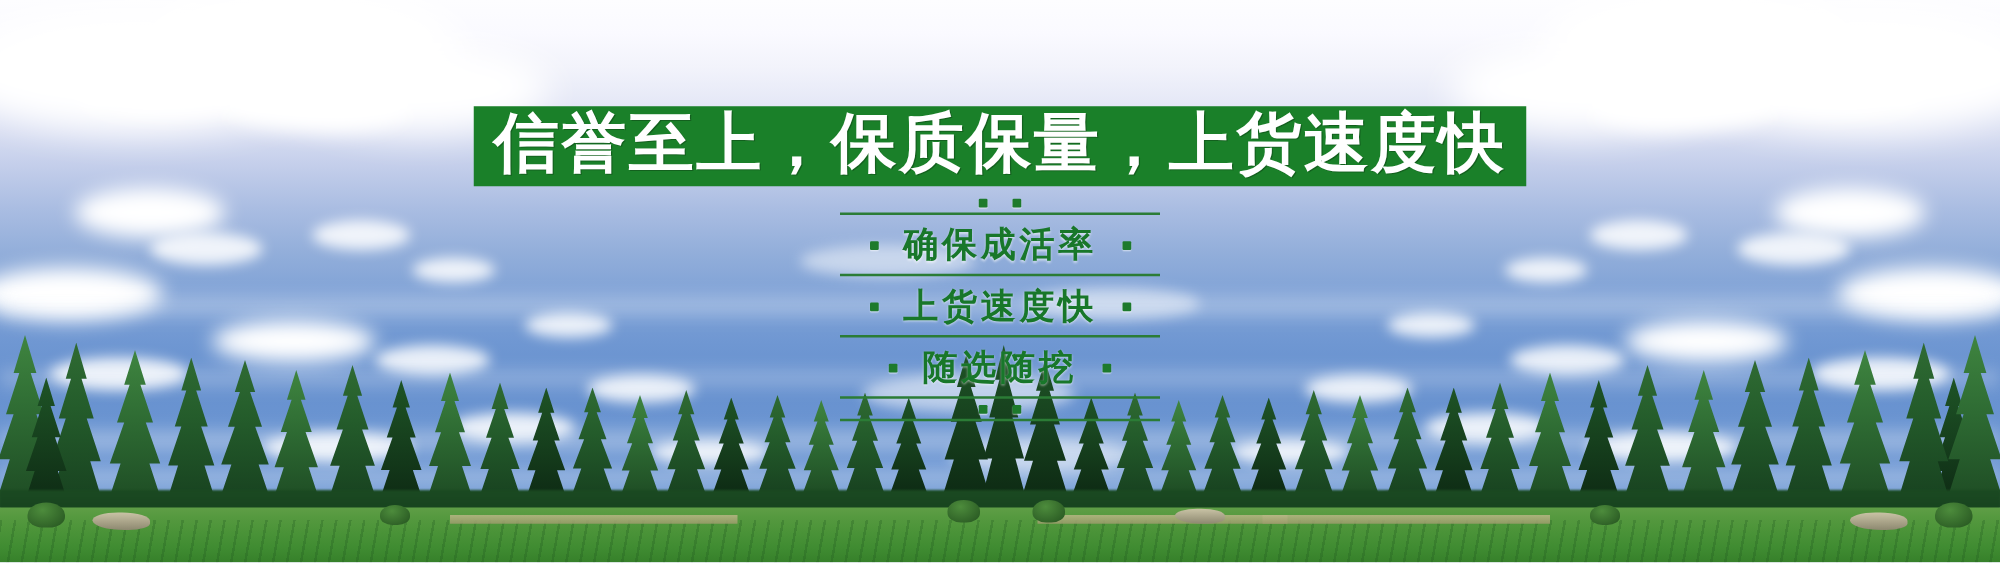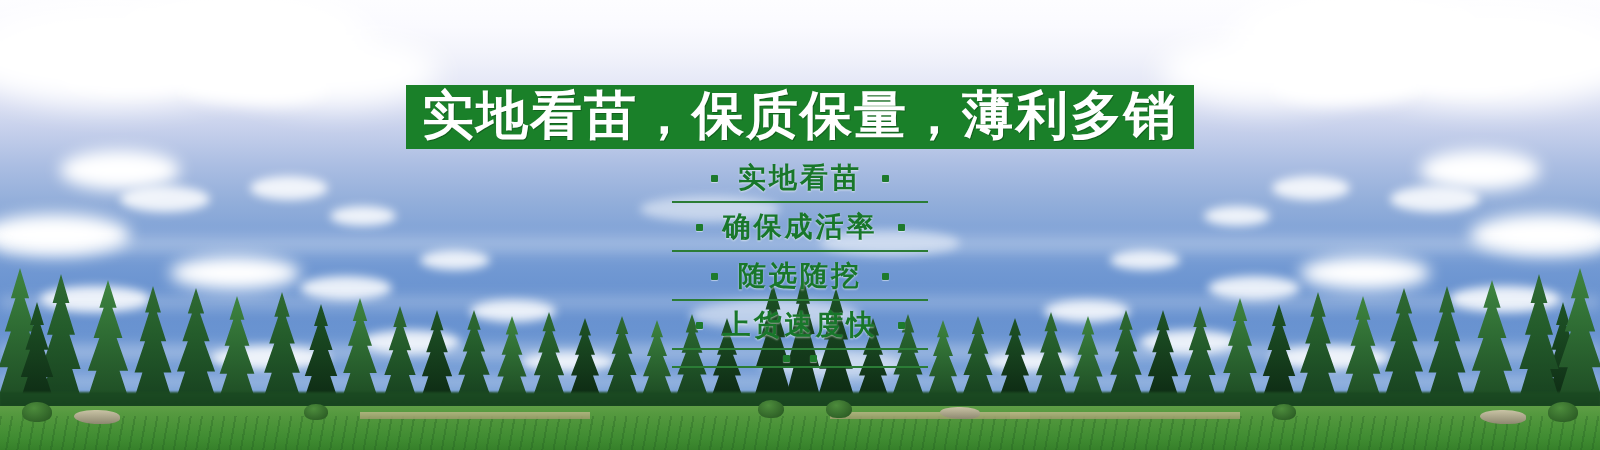--- a/index.html
+++ b/index.html
@@ -308,51 +308,50 @@
     <div class="bush" style="right:22px;top:402px;width:30px;height:20px;"></div>
     <div class="bush" style="left:304px;top:404px;width:24px;height:16px;"></div>
     <div class="bush" style="right:304px;top:404px;width:24px;height:16px;"></div>
     <div class="bush" style="left:758px;top:400px;width:26px;height:18px;"></div>
     <div class="bush" style="left:826px;top:400px;width:26px;height:18px;"></div>
   </div>
 
   <div class="textblock">
 
     <div class="headline-bar">
-      <span class="headline">实地看苗，保质保量，薄利多销</span>
+      <span class="headline">信誉至上，保质保量，上货速度快</span>
     </div>
 
 
     <div class="featurelist">
 
       <div class="feature">
         <span class="dot"></span>
-        <span class="label">实地看苗</span>
         <span class="dot"></span>
       </div>
 
       <div class="feature">
         <span class="dot"></span>
         <span class="label">确保成活率</span>
         <span class="dot"></span>
       </div>
 
       <div class="feature">
         <span class="dot"></span>
+        <span class="label">上货速度快</span>
+        <span class="dot"></span>
+      </div>
+
+      <div class="feature">
+        <span class="dot"></span>
         <span class="label">随选随挖</span>
         <span class="dot"></span>
       </div>
 
       <div class="feature">
         <span class="dot"></span>
-        <span class="label">上货速度快</span>
-        <span class="dot"></span>
-      </div>
-
-      <div class="feature">
-        <span class="dot"></span>
         <span class="dot"></span>
       </div>
 
     </div>
   </div>
 
 </div>
 
 </body></html>

